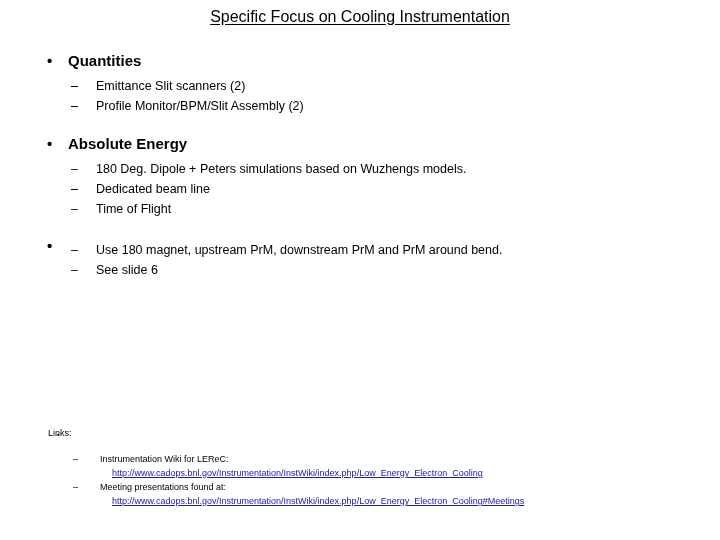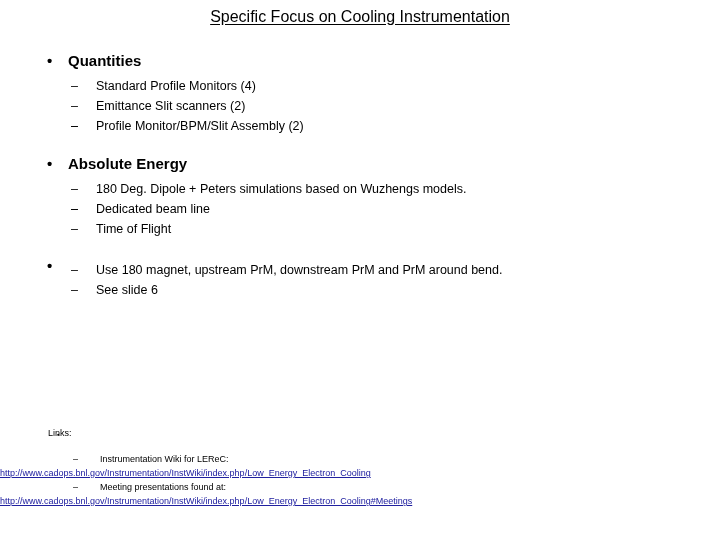--- a/index.html
+++ b/index.html
@@ -123,20 +123,21 @@
     margin: 0;
   }
   .lnk-lvl2 > .mk {
     position: absolute;
     left: 73px;
     top: 0;
     font-size: 9px;
     line-height: 14px;
   }
   .lnk-url {
+    padding-left: 112px;
     font-size: 9px;
     line-height: 14px;
     margin: 0;
     white-space: nowrap;
   }
   .lnk-url a,
   .lnk-url .urltext {
     color: #2020A0;
     text-decoration: underline;
     cursor: pointer;
@@ -147,21 +148,21 @@
 
 <div class="slide">
 
   <div class="slide-title"><span class="tx">Specific Focus on Cooling Instrumentation</span></div>
 
   <div class="body-area">
 
     <div class="group">
       <p class="lvl1"><span class="mk">•</span><span>Quantities</span></p>
       <div class="sp-sub"></div>
-      <p class="lvl2"><span class="mk">–</span><span>Standard Profile Monitors (4)</span></p>
+      <p class="lvl2"><span class="mk">–</span></p>
       <p class="lvl2"><span class="mk">–</span><span>Emittance Slit scanners (2)</span></p>
       <p class="lvl2"><span class="mk">–</span></p>
       <p class="lvl2"><span class="mk">–</span><span>Profile Monitor/BPM/Slit Assembly (2)</span></p>
     </div>
 
     <div class="sp-after-1"></div>
 
     <div class="group">
       <p class="lvl1"><span class="mk">•</span><span>Absolute Energy</span></p>
       <div class="sp-sub"></div>

